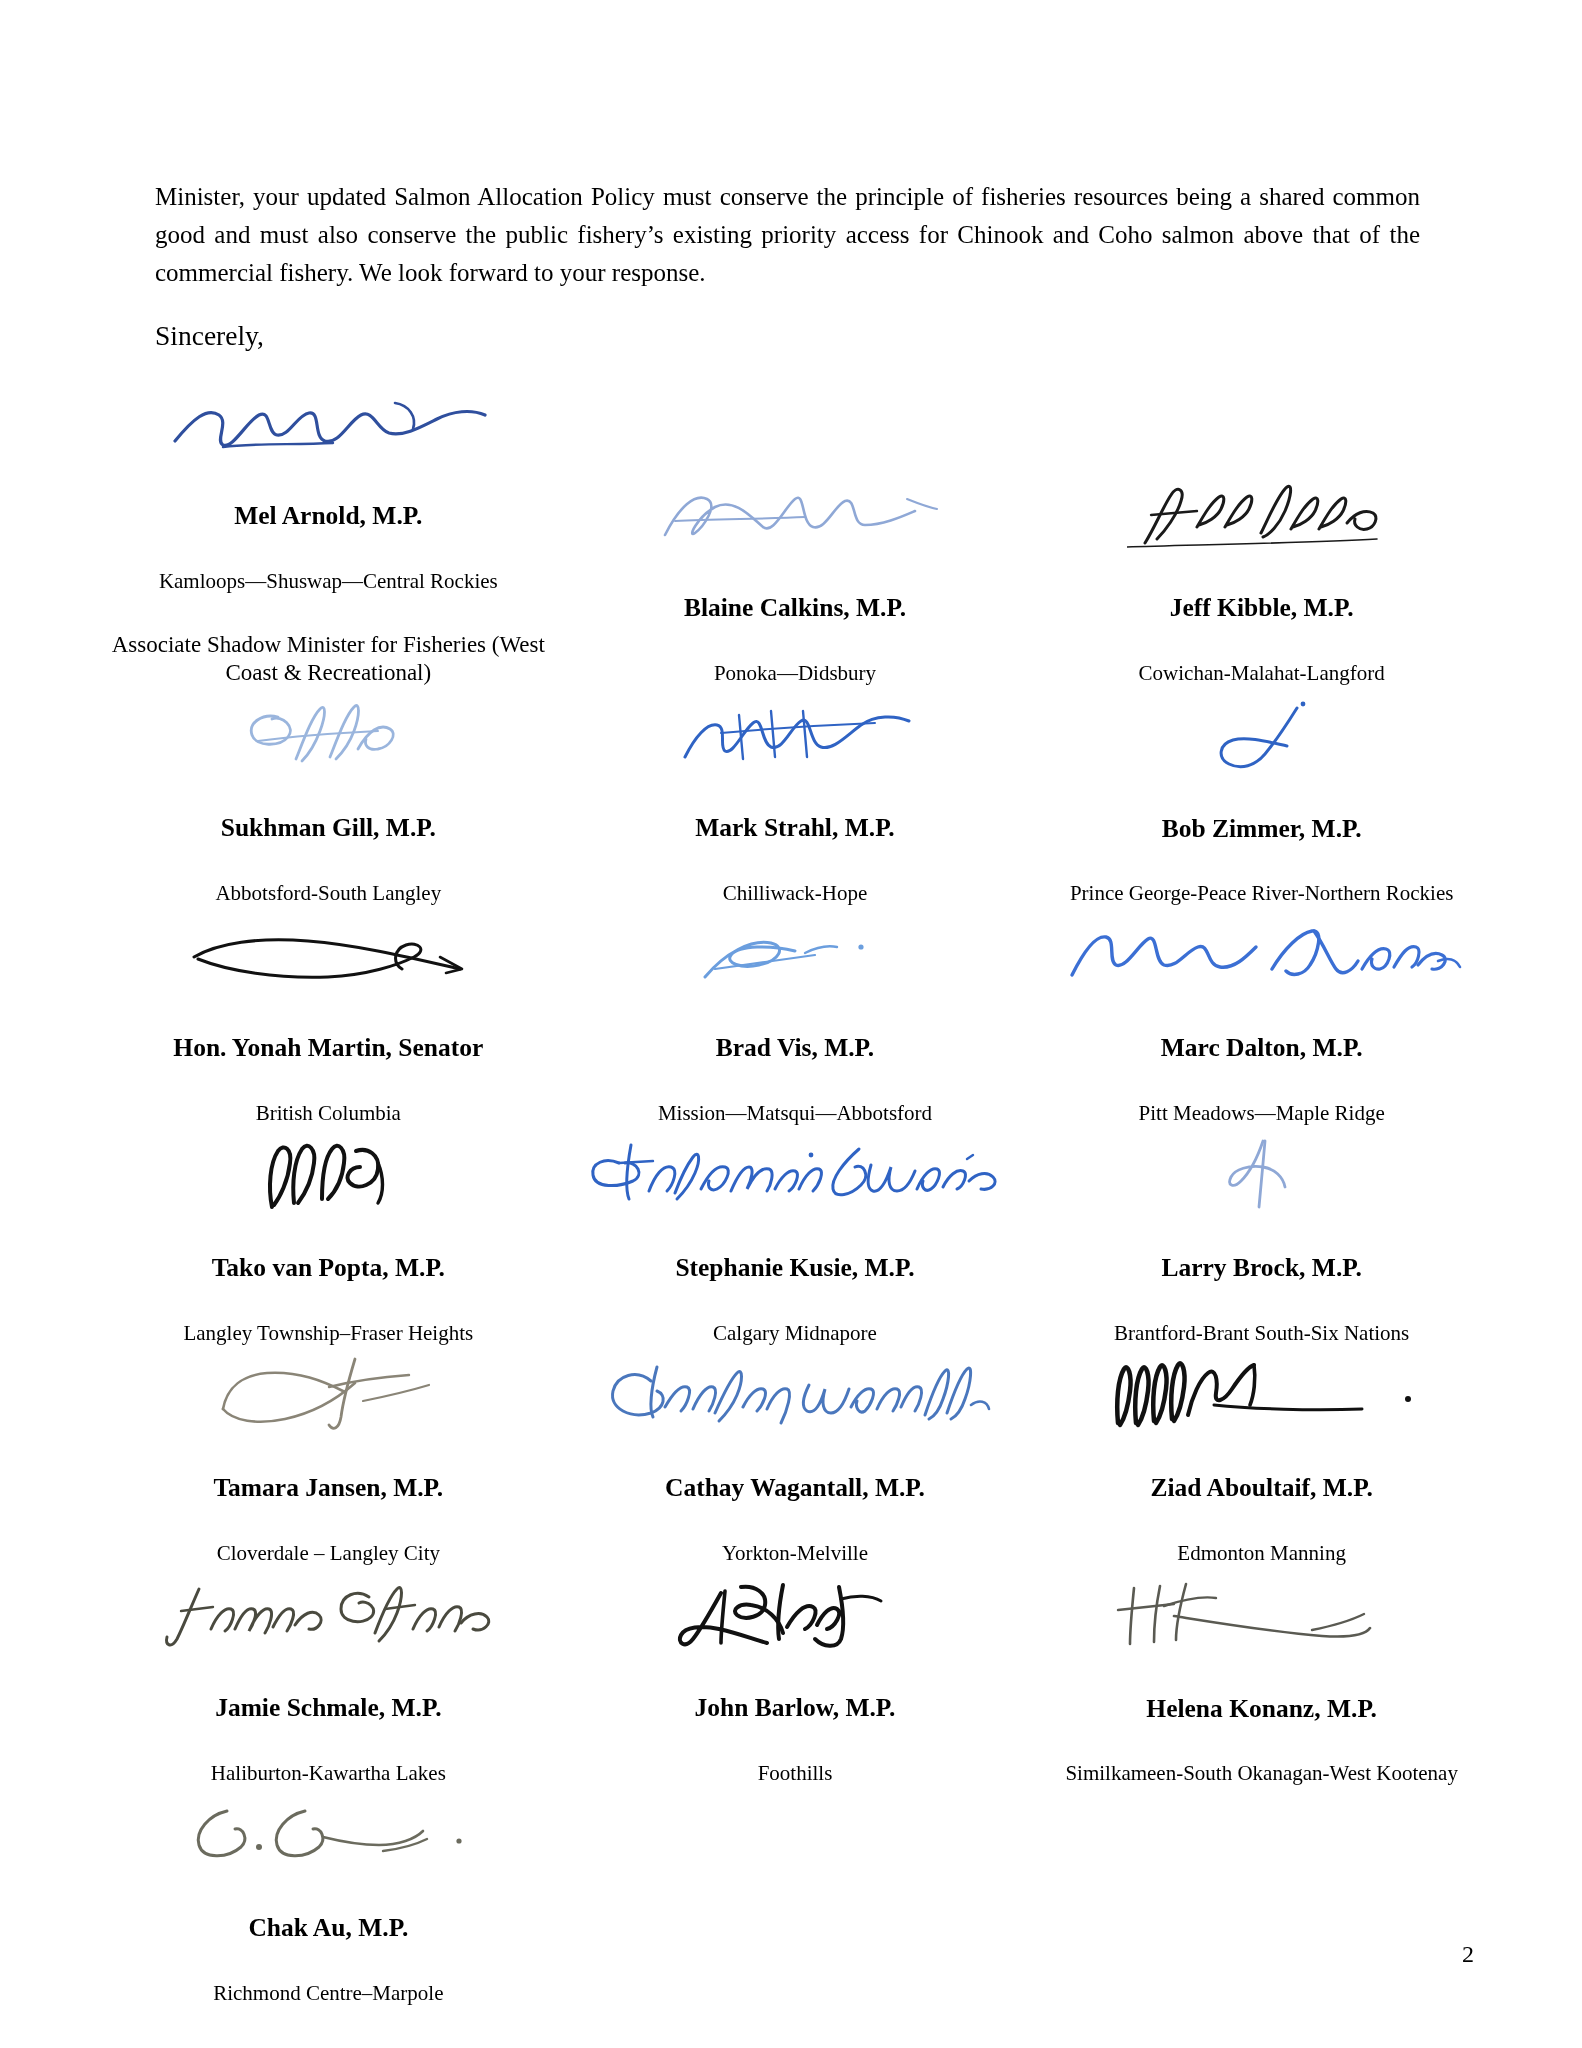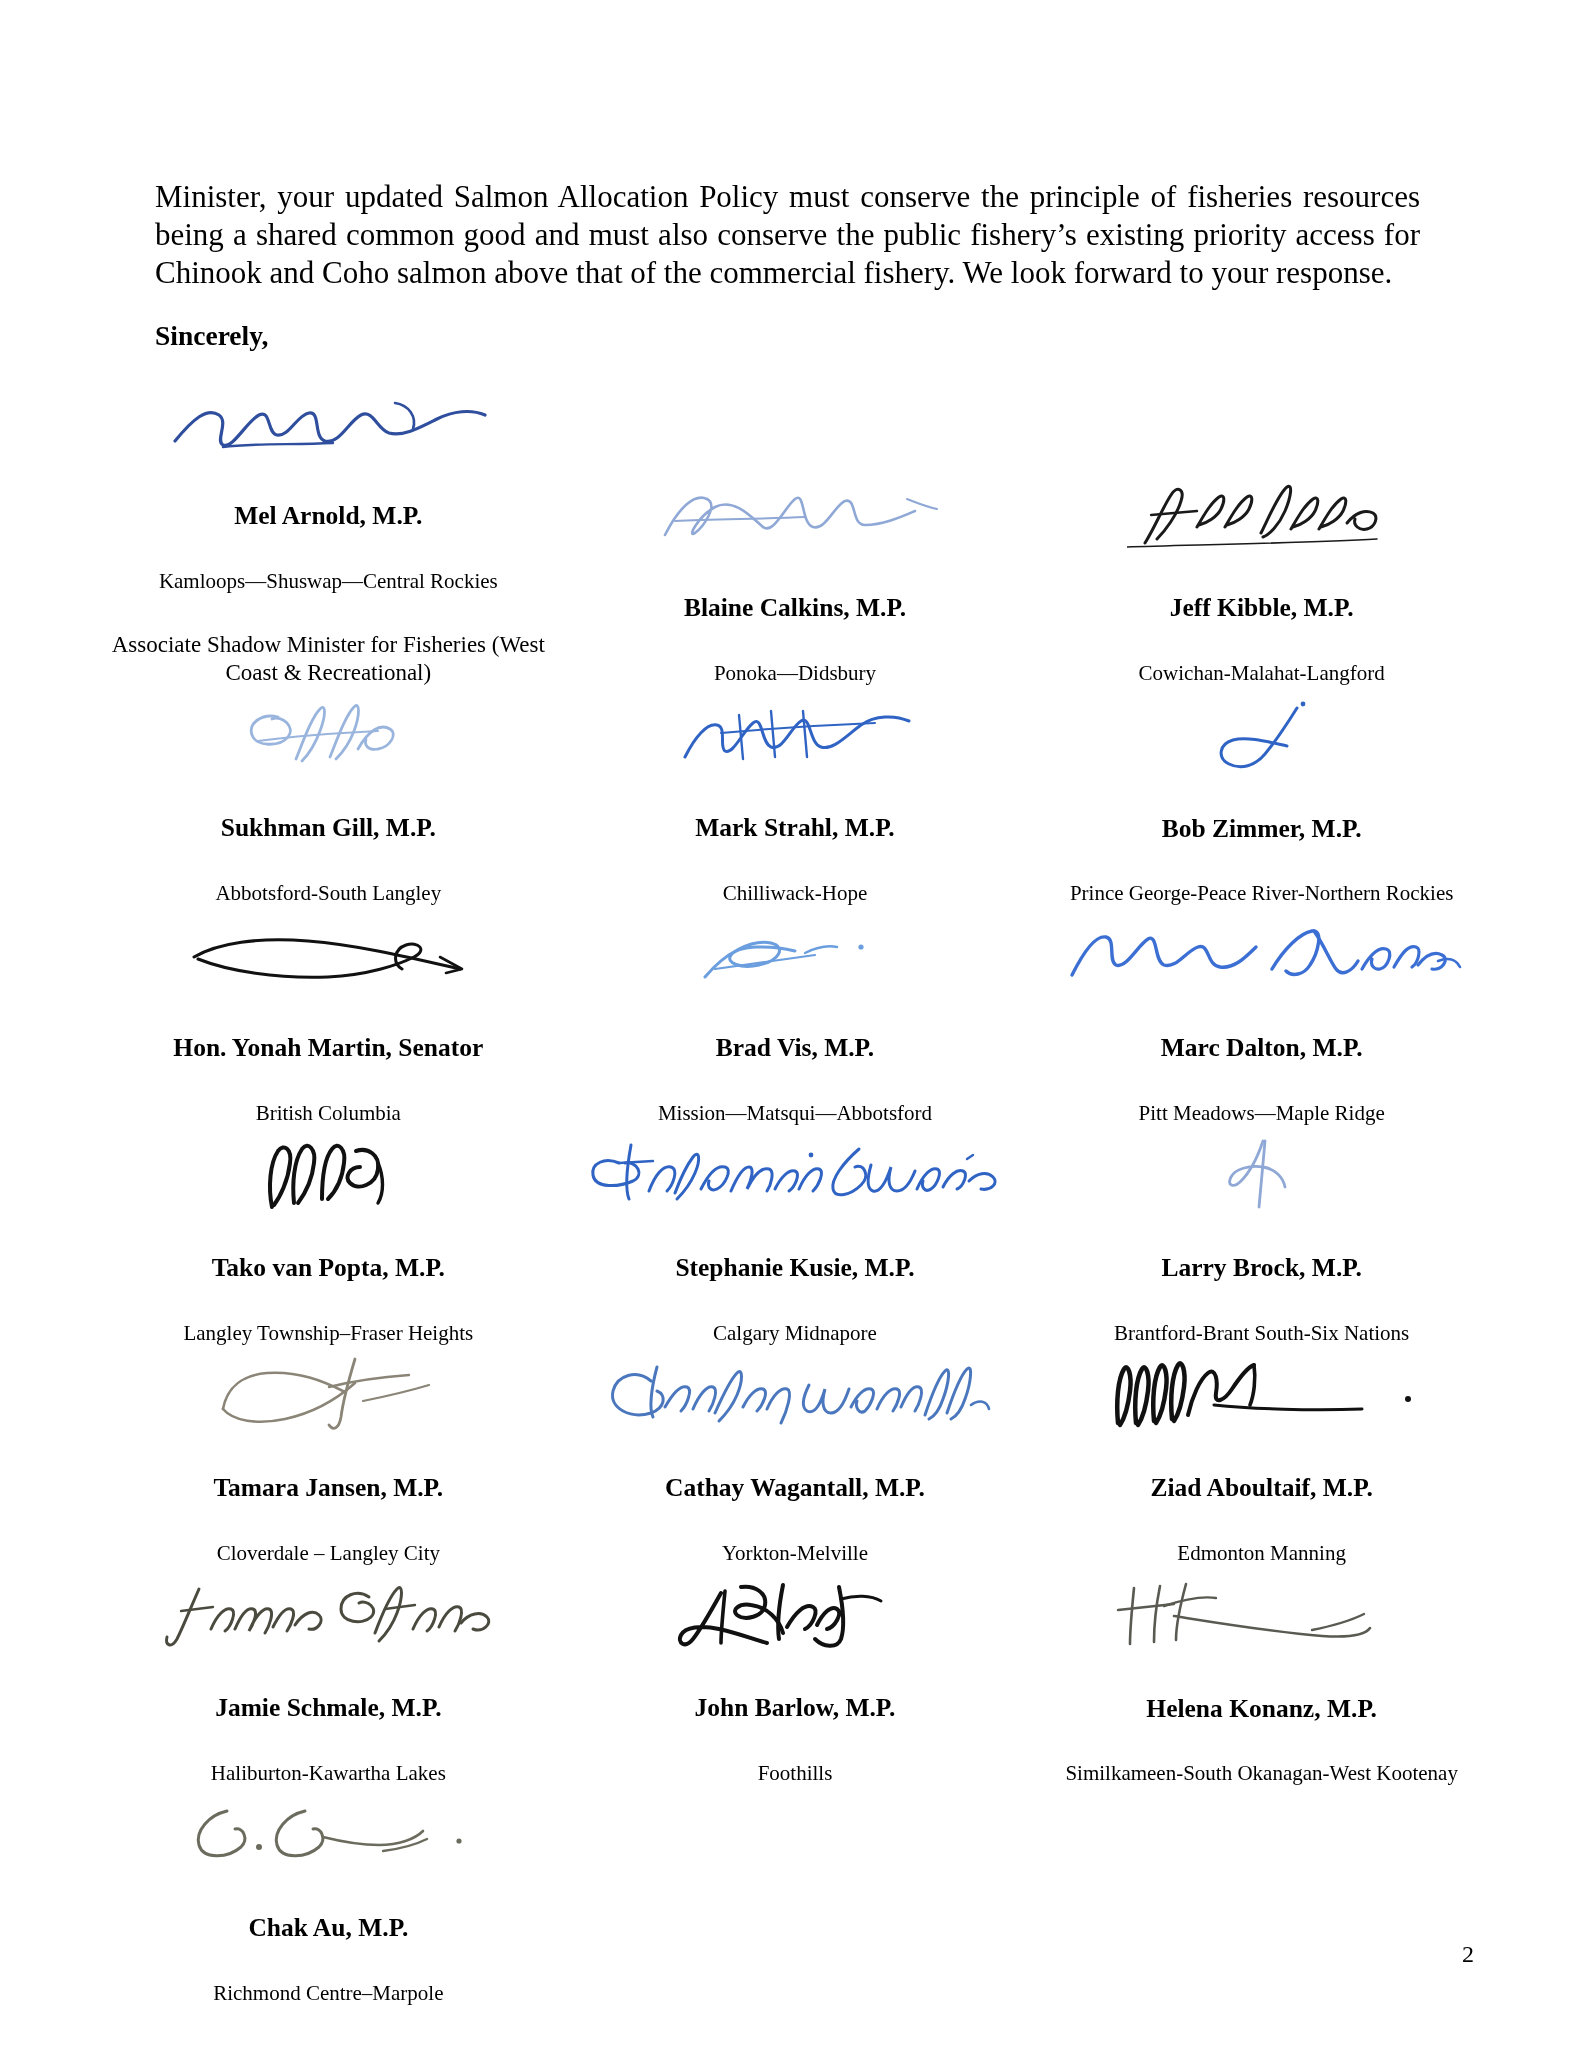--- a/index.html
+++ b/index.html
@@ -20,30 +20,29 @@
     left: 0; top: 0;
     width: 1582px;
     height: 2048px;
     background: #ffffff;
   }
   .body-text {
     position: absolute;
     left: 155px;
     top: 178px;
     width: 1265px;
-    font-size: 31px;
+    font-size: 25px;
     line-height: 38px;
     text-align: justify;
   }
   .sincerely {
     position: absolute;
     left: 155px;
     top: 320px;
     font-size: 27.5px;
-    font-weight: bold;
   }
   .grid {
     position: absolute;
     left: 95px;
     top: 385px;
     width: 1400px;
     display: grid;
     grid-template-columns: repeat(3, 1fr);
     row-gap: 0px;
   }

